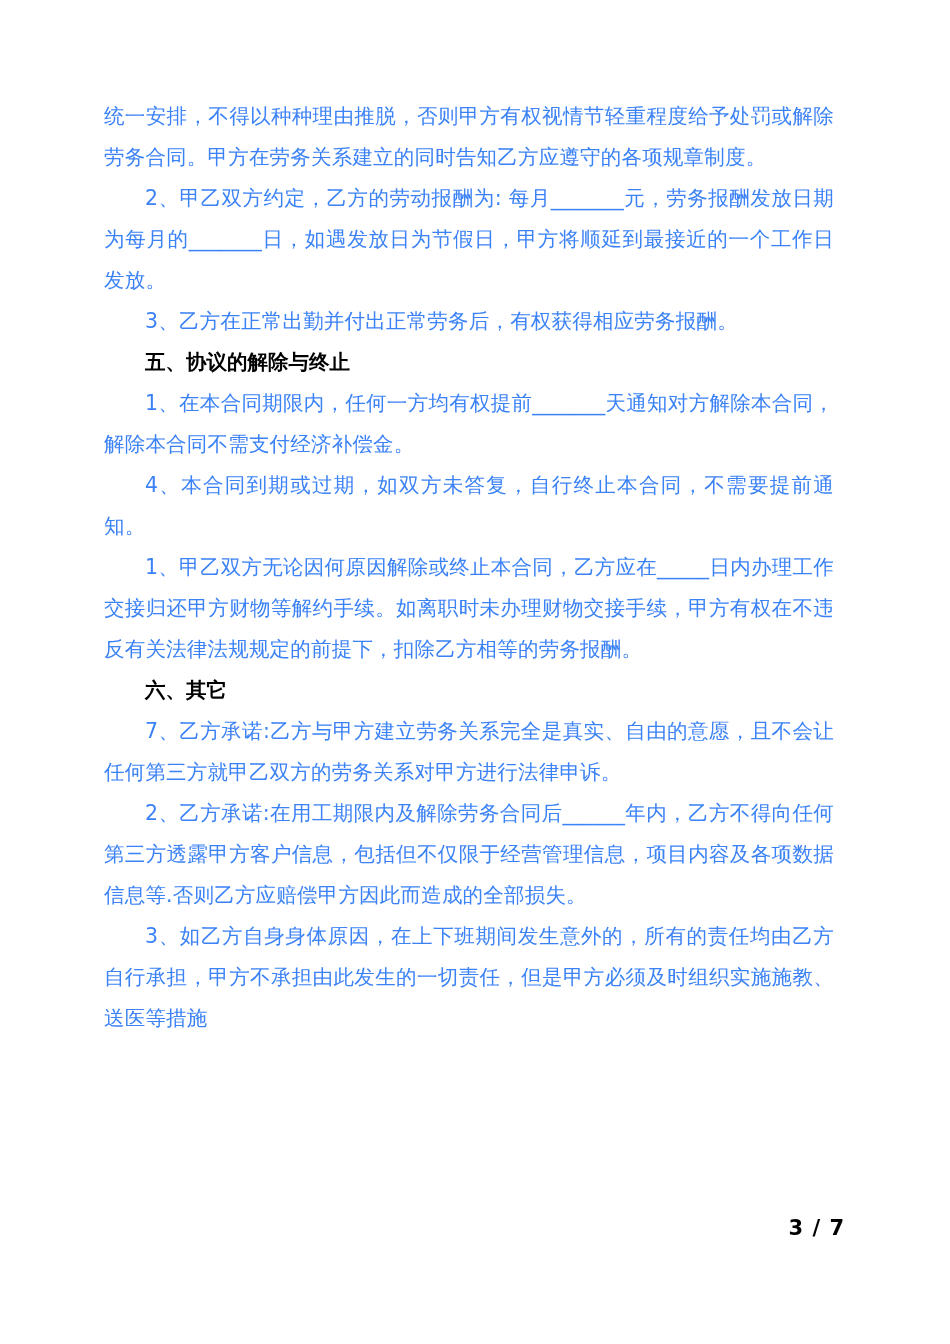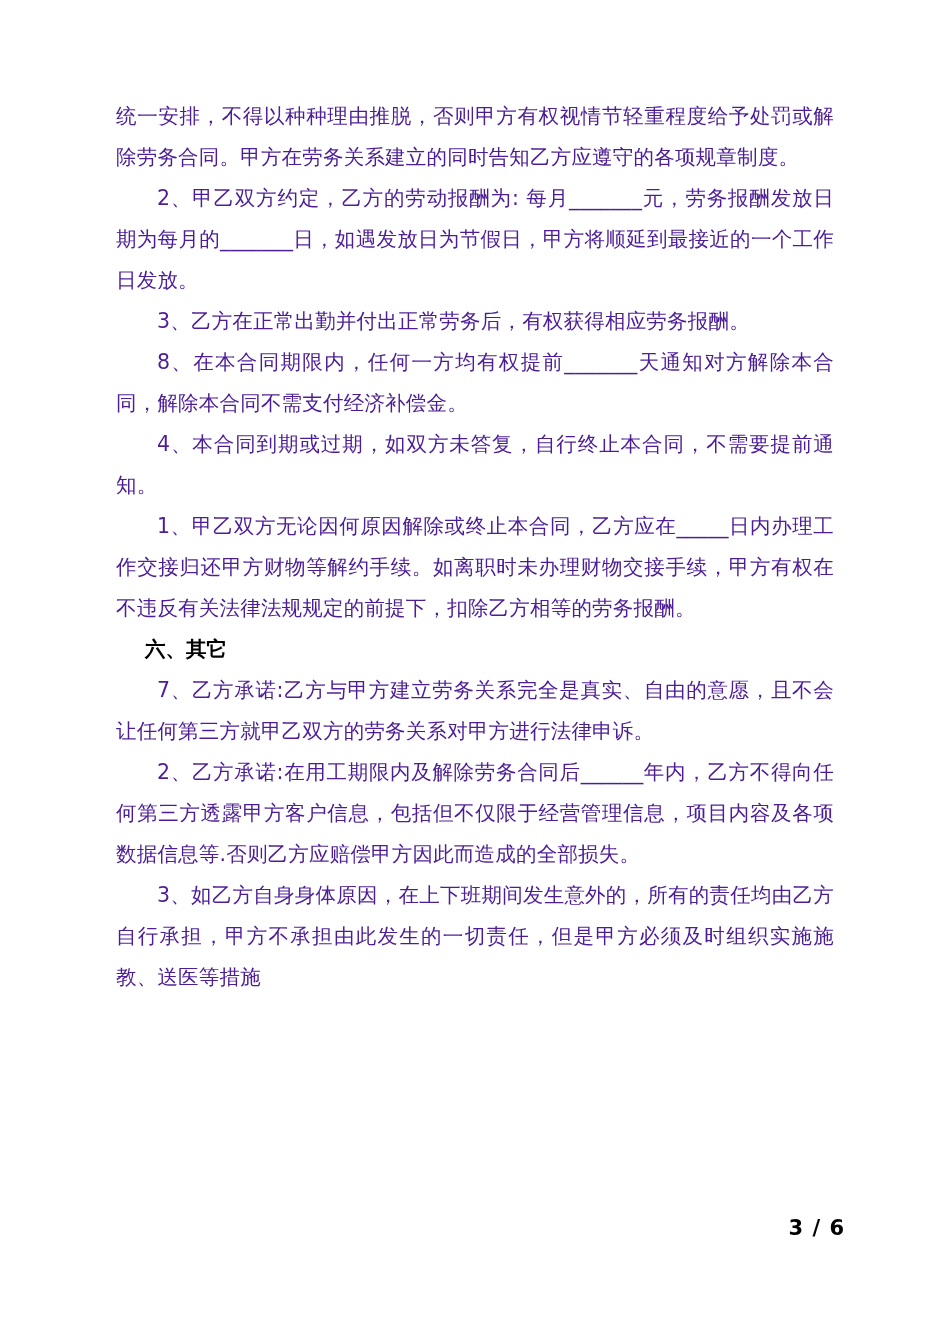--- a/index.html
+++ b/index.html
@@ -20,24 +20,24 @@
   }
   .content {
     position: absolute;
     left: 104px;
     top: 96px;
     width: 730px;
   }
   .para {
     font-size: 20.5px;
     line-height: 41px;
-    color: #4c1d95;
+    color: #3b82f6;
     text-align: justify;
     text-justify: inter-ideograph;
-    margin: 0 0 0 12px;
+    margin: 0 0 0 0;
     letter-spacing: 0.2px;
   }
   .indent {
     text-indent: 41px;
   }
   .heading {
     font-size: 20.5px;
     line-height: 41px;
     color: #000000;
     font-weight: bold;
@@ -57,25 +57,26 @@
 </head>
 <body>
 
 <div class="page">
 
   <div class="content">
 
     <p class="para">统一安排，不得以种种理由推脱，否则甲方有权视情节轻重程度给予处罚或解除劳务合同。甲方在劳务关系建立的同时告知乙方应遵守的各项规章制度。</p>
     <p class="para indent">2、甲乙双方约定，乙方的劳动报酬为: 每月_______元，劳务报酬发放日期为每月的_______日，如遇发放日为节假日，甲方将顺延到最接近的一个工作日发放。</p>
     <p class="para indent">3、乙方在正常出勤并付出正常劳务后，有权获得相应劳务报酬。</p>
-    <p class="para indent">8、在本合同期限内，任何一方均有权提前_______天通知对方解除本合同，解除本合同不需支付经济补偿金。</p>
+    <p class="heading">五、协议的解除与终止</p>
+    <p class="para indent">1、在本合同期限内，任何一方均有权提前_______天通知对方解除本合同，解除本合同不需支付经济补偿金。</p>
     <p class="para indent">4、本合同到期或过期，如双方未答复，自行终止本合同，不需要提前通知。</p>
     <p class="para indent">1、甲乙双方无论因何原因解除或终止本合同，乙方应在_____日内办理工作交接归还甲方财物等解约手续。如离职时未办理财物交接手续，甲方有权在不违反有关法律法规规定的前提下，扣除乙方相等的劳务报酬。</p>
     <p class="heading">六、其它</p>
     <p class="para indent">7、乙方承诺:乙方与甲方建立劳务关系完全是真实、自由的意愿，且不会让任何第三方就甲乙双方的劳务关系对甲方进行法律申诉。</p>
     <p class="para indent">2、乙方承诺:在用工期限内及解除劳务合同后______年内，乙方不得向任何第三方透露甲方客户信息，包括但不仅限于经营管理信息，项目内容及各项数据信息等.否则乙方应赔偿甲方因此而造成的全部损失。</p>
     <p class="para indent">3、如乙方自身身体原因，在上下班期间发生意外的，所有的责任均由乙方自行承担，甲方不承担由此发生的一切责任，但是甲方必须及时组织实施施教、送医等措施</p>
 
   </div>
 
-  <div class="pagenum">3 / 6</div>
+  <div class="pagenum">3 / 7</div>
 
 </div>
 
 </body></html>

